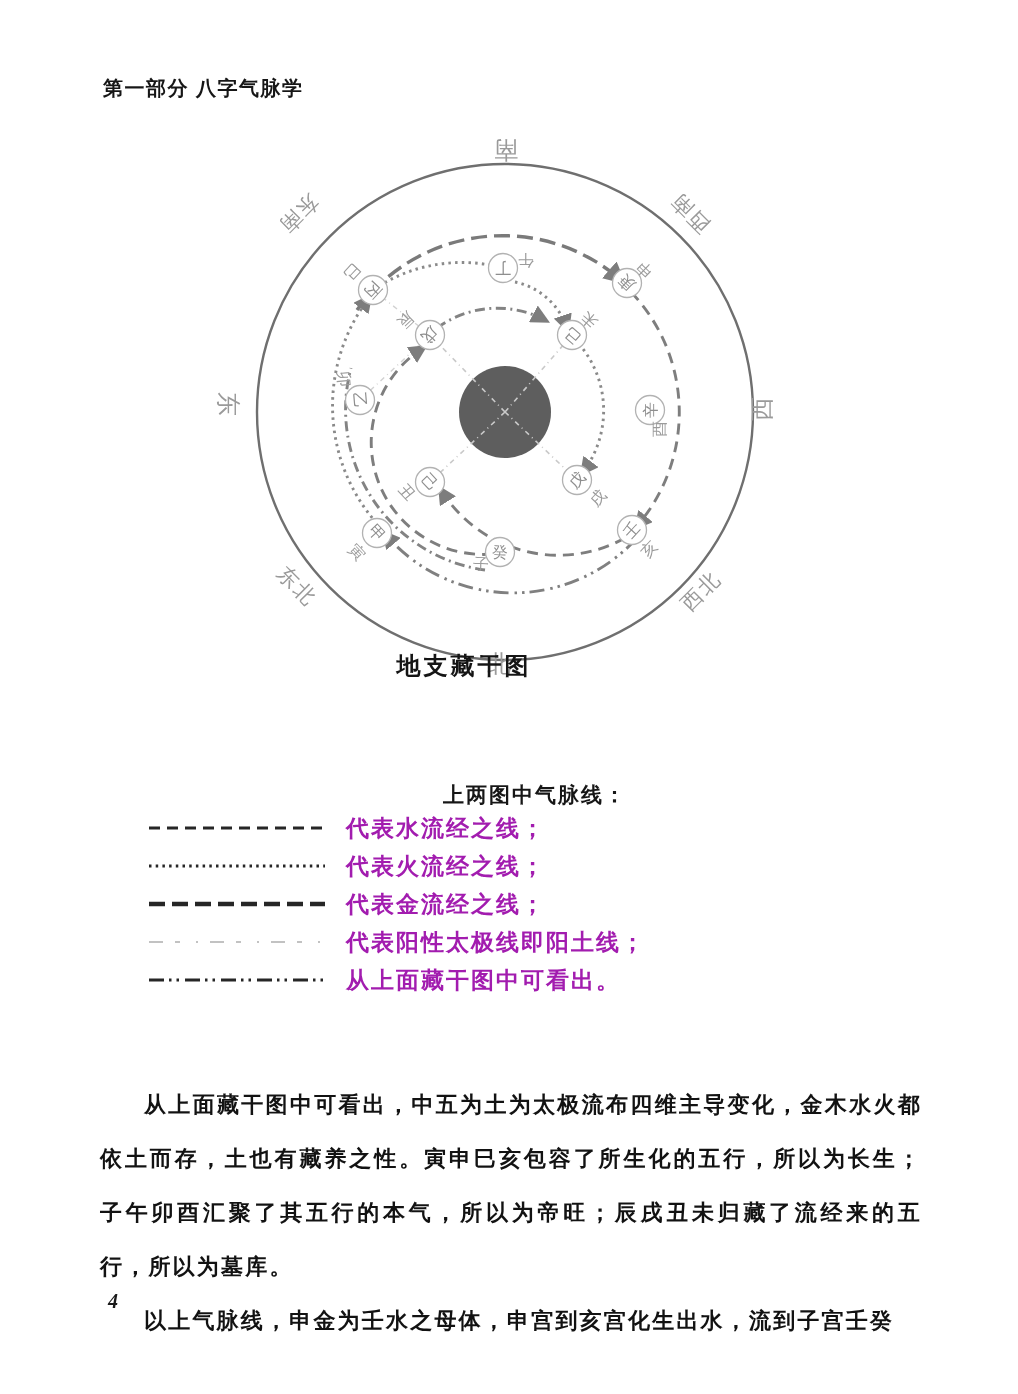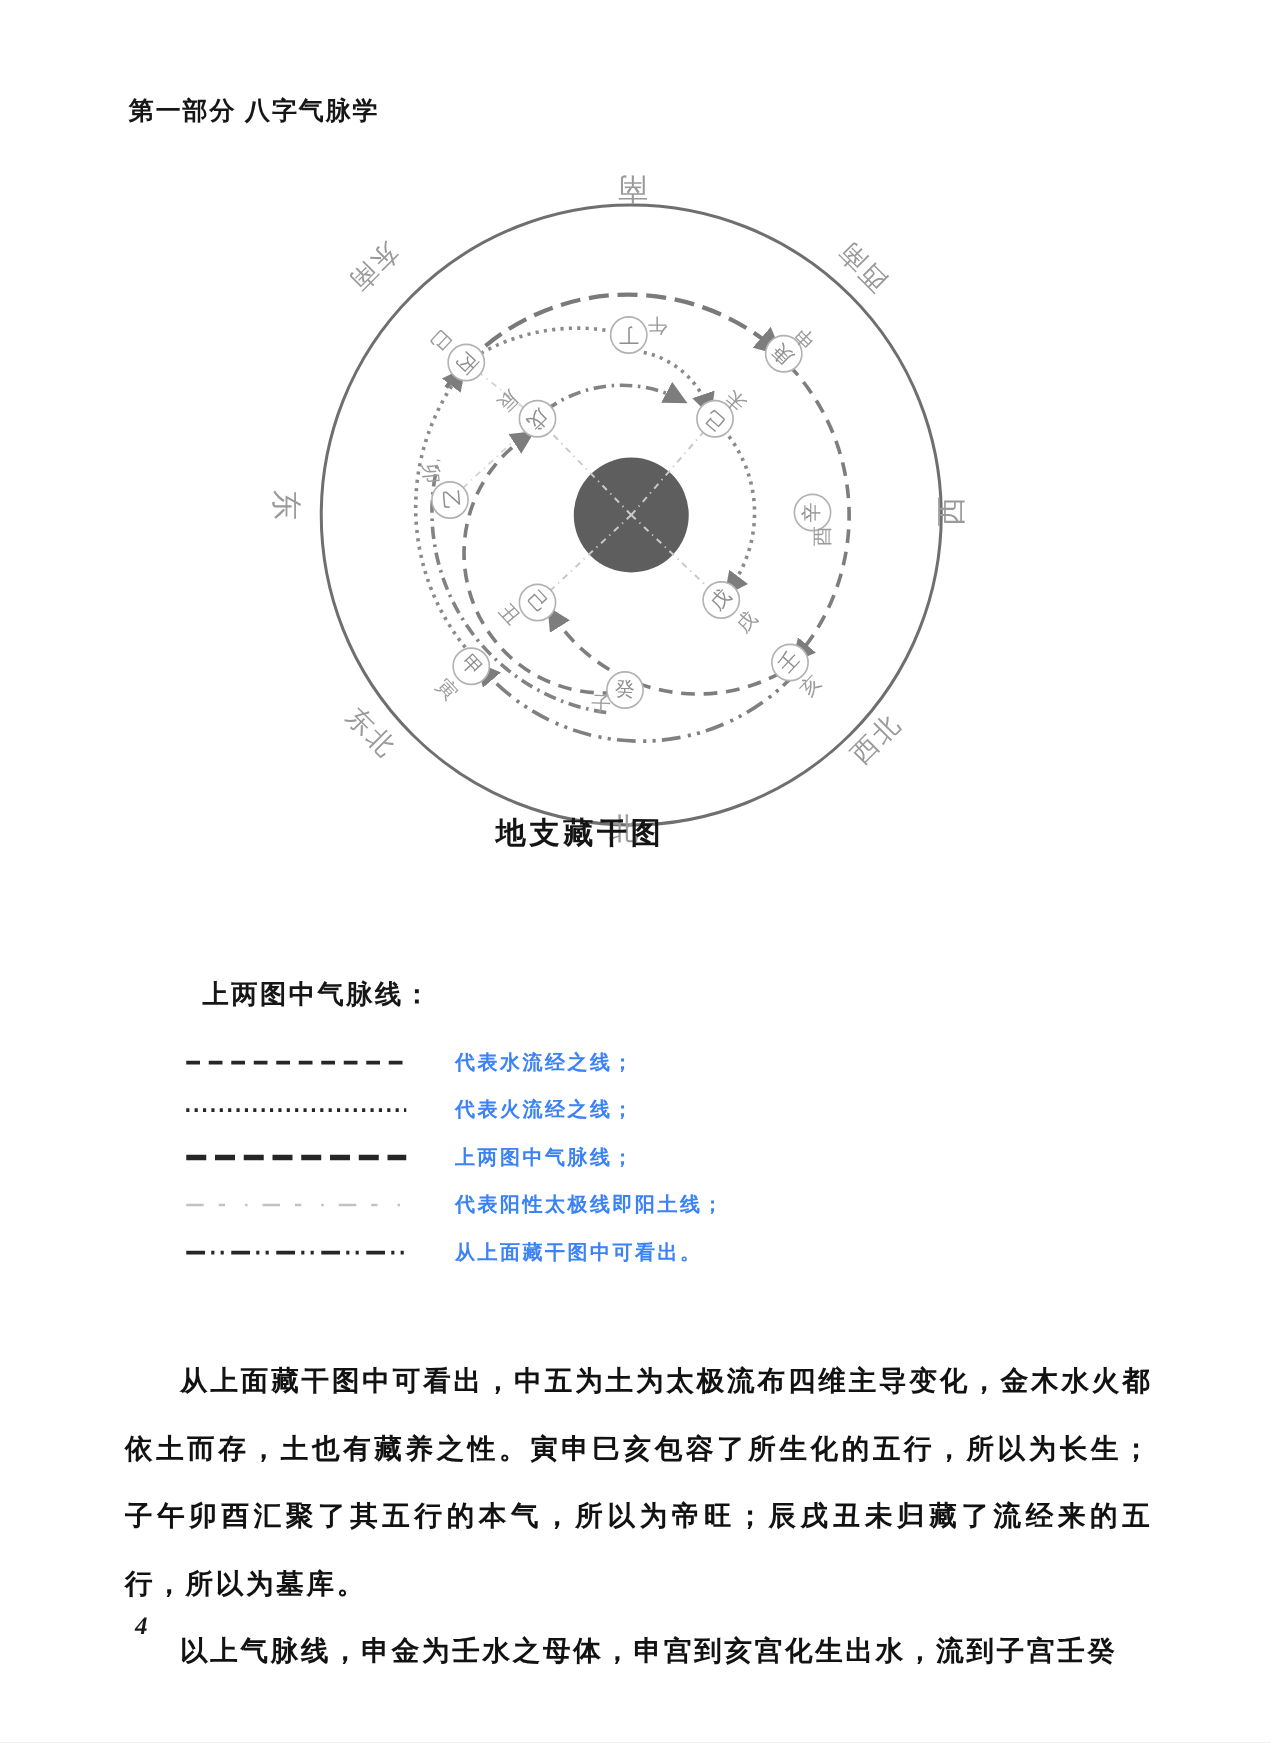--- a/index.html
+++ b/index.html
@@ -20,25 +20,25 @@
   .diagram-svg{position:absolute;left:185px;top:130px;width:640px;height:560px;}
   .figure-caption{
     position:absolute;left:0;top:650px;width:904px;
     text-align:center;
     font-family:"Liberation Sans","DejaVu Sans",sans-serif;
     font-weight:bold;font-size:24px;letter-spacing:3px;color:#141414;padding-left:12px;
   }
   .legend{position:absolute;left:148px;top:782px;width:760px;}
   .legend-heading{
     font-size:21px;font-weight:600;letter-spacing:2px;color:#161616;
-    padding-left:14px;line-height:26px;margin-bottom:30px;
+    padding-left:14px;line-height:26px;margin-bottom:8px;text-align:center;
   }
   .legend-row{display:flex;align-items:center;height:24px;margin-bottom:14px;}
   .legend-sample{width:178px;height:10px;flex:0 0 178px;}
-  .legend-label{margin-left:38px;font-size:16px;font-weight:600;letter-spacing:2px;color:#3b82f6;}
+  .legend-label{margin-left:20px;font-size:23px;font-weight:600;letter-spacing:2px;color:#a21caf;}
   .body-text{position:absolute;left:100px;top:1078px;width:822px;}
   .body-text p{
     margin:0;font-size:22px;font-weight:600;color:#121212;
     line-height:54px;letter-spacing:2.2px;
     text-indent:2em;text-align:justify;
   }
   .page-number{
     position:absolute;left:108px;top:1290px;
     font-size:20px;font-style:italic;font-weight:600;color:#1a1a1a;
   }
@@ -135,21 +135,21 @@
     <div class="legend-row">
       <svg class="legend-sample" viewBox="0 0 178 10">
           <line x1="1" y1="5" x2="177" y2="5" stroke="#262626" stroke-width="3" stroke-dasharray="2.5 4.2"></line>
         </svg>
       <span class="legend-label">代表火流经之线；</span>
     </div>
     <div class="legend-row">
       <svg class="legend-sample" viewBox="0 0 178 10">
           <line x1="1" y1="5" x2="177" y2="5" stroke="#262626" stroke-width="4.5" stroke-dasharray="16 7"></line>
         </svg>
-      <span class="legend-label">上两图中气脉线；</span>
+      <span class="legend-label">代表金流经之线；</span>
     </div>
     <div class="legend-row">
       <svg class="legend-sample" viewBox="0 0 178 10">
           <line x1="1" y1="5" x2="177" y2="5" stroke="#c2c2c2" stroke-width="2" stroke-dasharray="14 12 5 16 2 12"></line>
         </svg>
       <span class="legend-label">代表阳性太极线即阳土线；</span>
     </div>
     <div class="legend-row">
       <svg class="legend-sample" viewBox="0 0 178 10">
           <line x1="1" y1="5" x2="177" y2="5" stroke="#262626" stroke-width="3" stroke-dasharray="15 5 2.5 5 2.5 6"></line>

